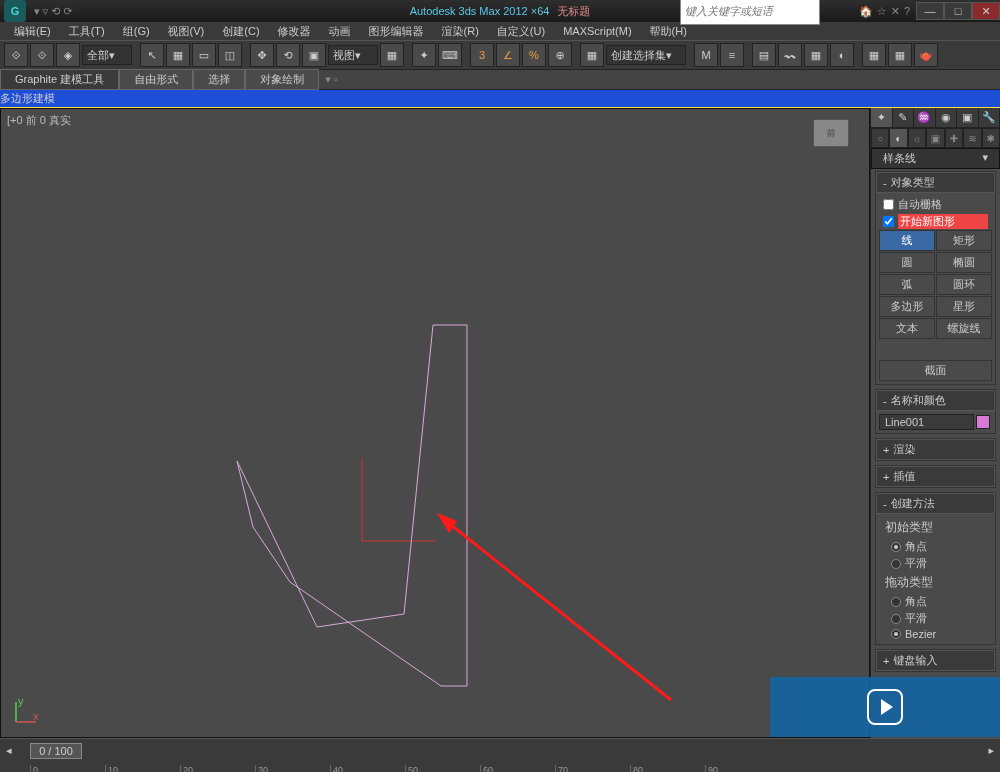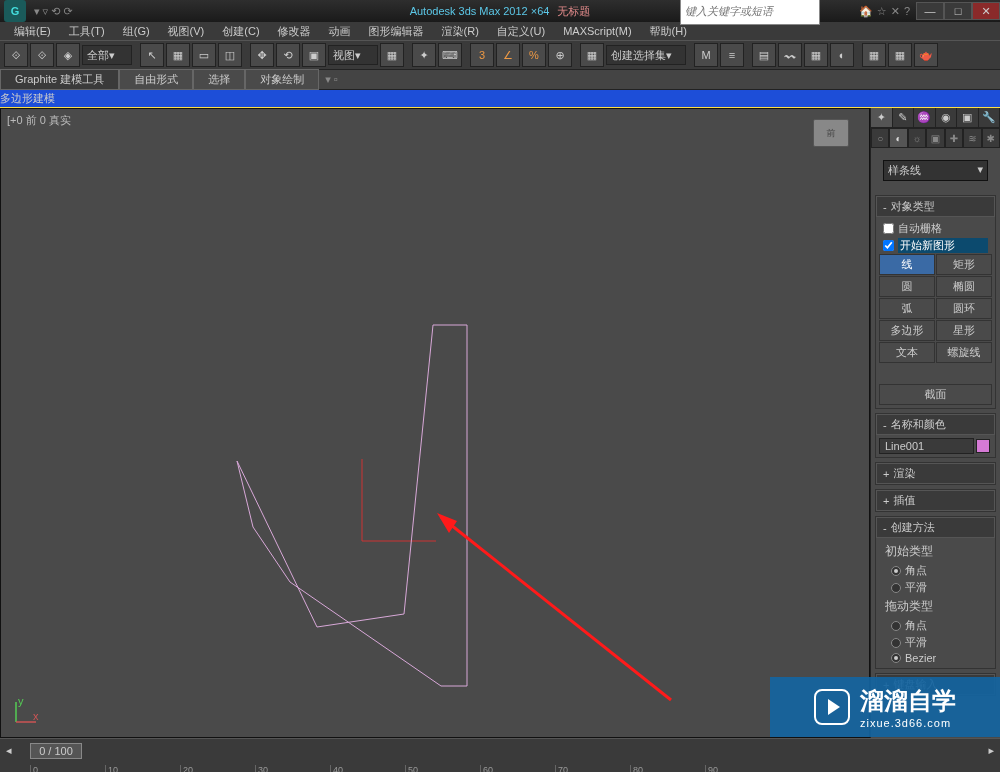--- a/index.html
+++ b/index.html
@@ -42,28 +42,28 @@
 .axis-gizmo { position: absolute; bottom: 10px; left: 10px; width: 30px; height: 30px; }
 
 
 .right-panel { width: 130px; background: #4a4a4a; border-left: 1px solid #222; display: flex; flex-direction: column; }
 .panel-tabs { height: 20px; display: flex; background: #3a3a3a; border-bottom: 1px solid #222; }
 .panel-tab { flex: 1; display: flex; align-items: center; justify-content: center; color: #ccc; border-right: 1px solid #222; }
 .panel-tab.active { background: #555; }
 .panel-subtabs { height: 20px; display: flex; background: #3a3a3a; }
 .panel-subtab { flex: 1; display: flex; align-items: center; justify-content: center; color: #888; border: 1px solid #222; font-size: 10px; }
 .panel-subtab.active { background: #555; color: #ddd; }
-.panel-dropdown { margin: 12px; background: #333; border: 1px solid #111; color: #ccc; padding: 2px 4px; display: flex; justify-content: space-between; }
+.panel-dropdown { margin: 0; background: #333; border: 1px solid #111; color: #ccc; padding: 2px 11px; display: flex; justify-content: space-between; }
 .rollout { margin: 2px 4px; border: 1px solid #333; }
 .rollout-header { background: #3a3a3a; color: #ccc; padding: 2px 6px; display: flex; align-items: center; border: 1px solid #555; }
 .rollout-header .sign { margin-right: 4px; }
 .rollout-body { background: #4a4a4a; padding: 3px; }
 .check-row { display: flex; align-items: center; color: #ccc; padding: 1px 4px; gap: 4px; }
 .check-row input { width: 11px; height: 11px; }
-.check-label-sel { background: #0c4a6e; color: #fff; padding: 0 2px; flex:1; }
+.check-label-sel { background: #ef4444; color: #fff; padding: 0 2px; flex:1; }
 .btn-grid { display: grid; grid-template-columns: 1fr 1fr; gap: 1px; }
 .grid-btn { background: #4a4a4a; border: 1px solid #333; color: #ccc; padding: 2px; text-align: center; cursor: pointer; }
 .grid-btn.active { background: #3a6aa5; color: #fff; }
 .grid-btn.full { grid-column: 1 / -1; margin-top: 20px; }
 .name-input { width: calc(100% - 18px); background: #3a3a3a; border: 1px solid #222; color: #ccc; padding: 1px 5px; }
 .color-swatch { width: 14px; height: 14px; background: #d57ad5; border: 1px solid #222; display: inline-block; vertical-align: middle; }
 .radio-row { display: flex; align-items: center; padding: 1px 12px; color: #ccc; gap: 4px; }
 .radio-row .dot { width: 10px; height: 10px; border-radius: 50%; border: 1px solid #888; background: #333; }
 .radio-row .dot.sel::after { content: ''; display: block; width: 4px; height: 4px; background: #ccc; border-radius: 50%; margin: 2px; }
 .group-label { color: #ccc; padding: 2px 6px; font-size: 12px; }
@@ -323,17 +323,13 @@
   <div class="ruler-tick">40</div>
   <div class="ruler-tick">50</div>
   <div class="ruler-tick">60</div>
   <div class="ruler-tick">70</div>
   <div class="ruler-tick">80</div>
   <div class="ruler-tick">90</div>
 </div>
 
 <div class="watermark">
   <div class="watermark-icon"></div>
-  <div class="watermark-text">
-    <div class="watermark-main">溜溜自学</div>
-    <div class="watermark-sub">zixue.3d66.com</div>
-  </div>
 </div>
 
 </body></html>

